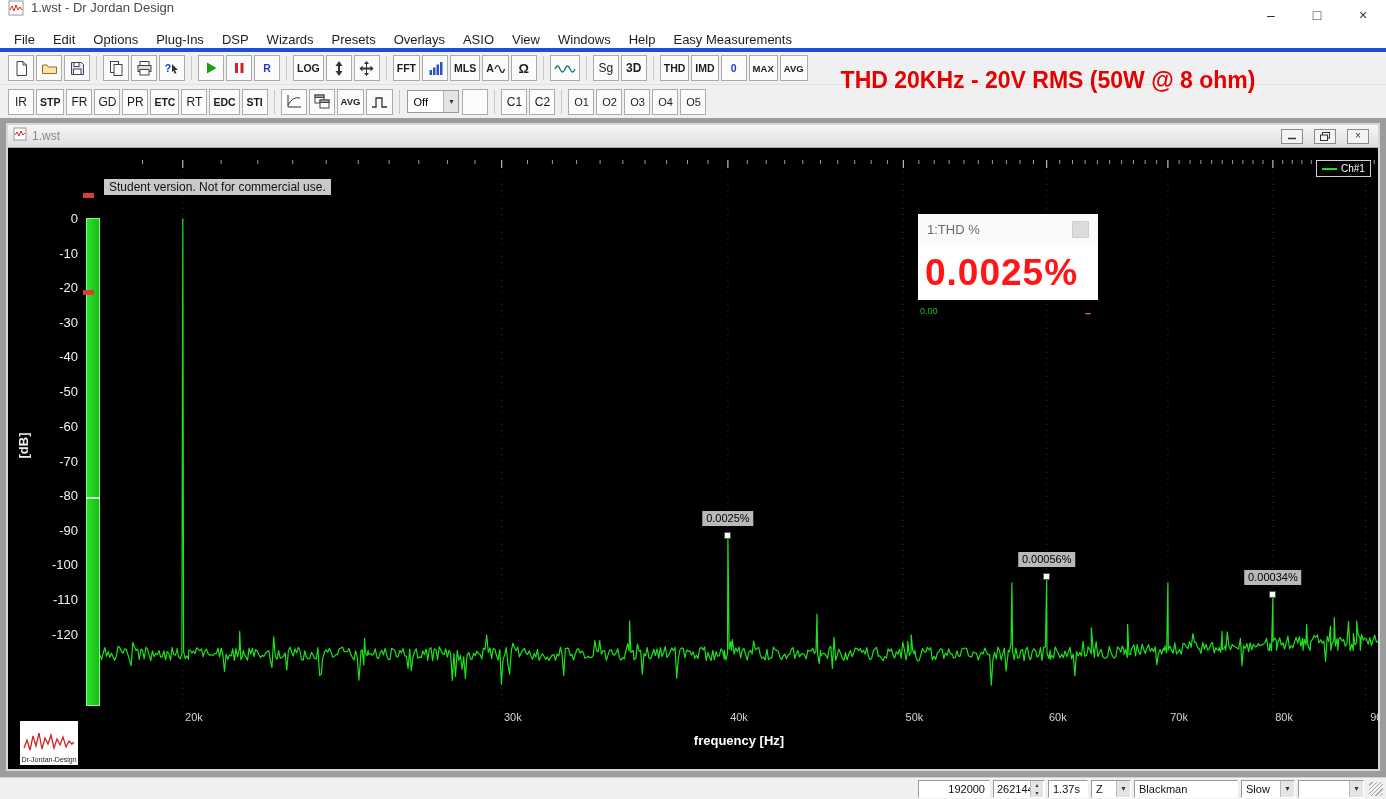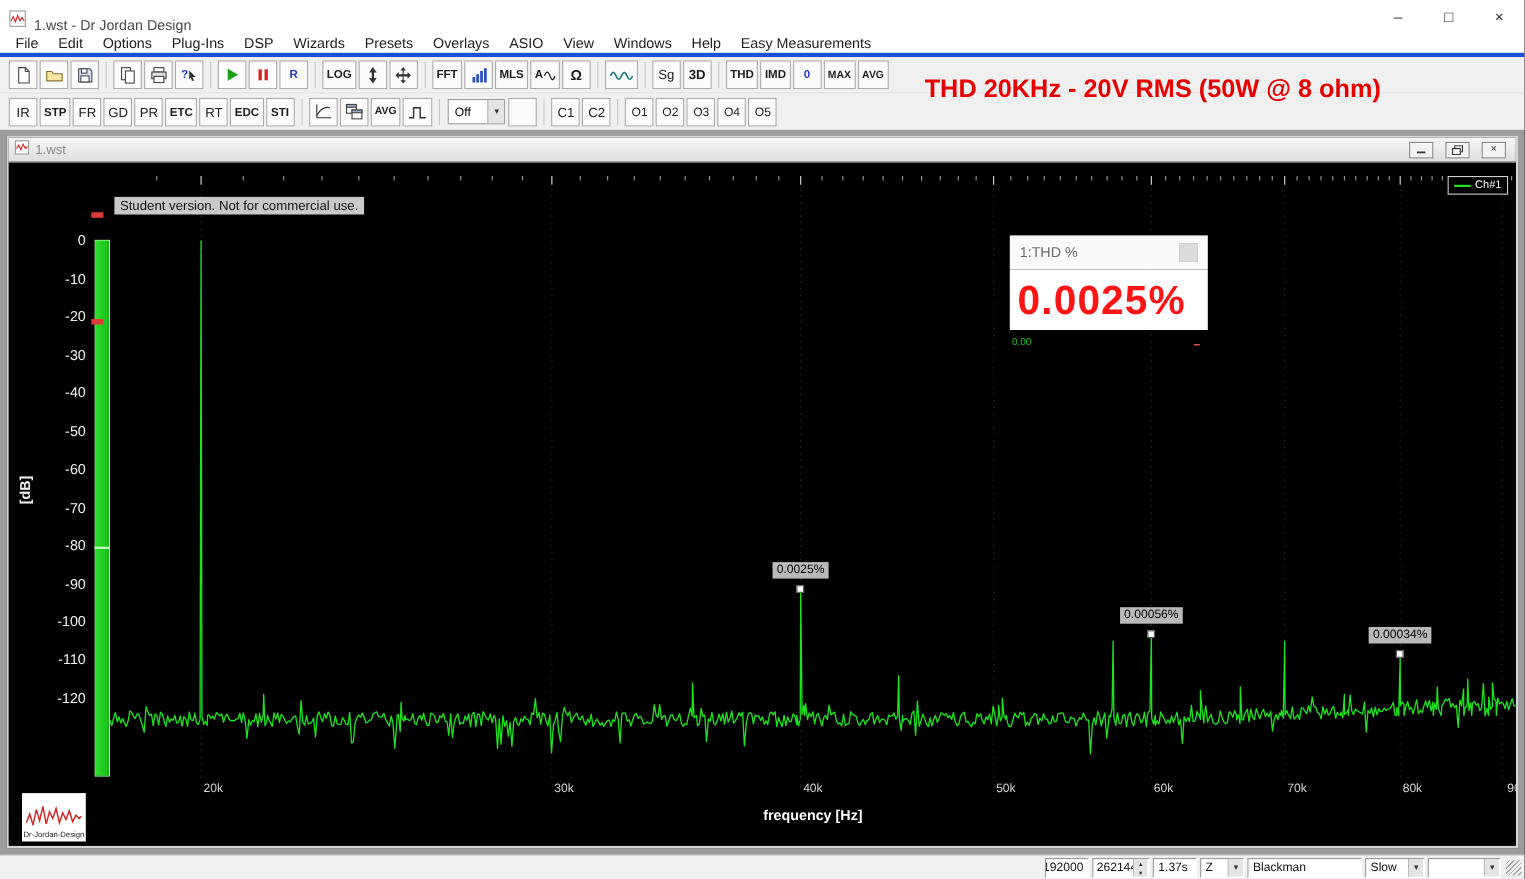--- a/index.html
+++ b/index.html
@@ -1,19 +1,19 @@
 <!DOCTYPE html>
 <html><head>
 <meta charset="utf-8">
 <style>
 *{margin:0;padding:0;box-sizing:border-box}
 html,body{width:1386px;height:799px;overflow:hidden;background:#000}
 .app{position:relative;width:1386px;height:799px;background:#f0f0f0;font-family:"Liberation Sans",sans-serif}
 
-.titlebar{height:30px;background:#ffffff;display:flex;align-items:flex-end;padding-left:8px}
+.titlebar{height:30px;background:#ffffff;display:flex;align-items:flex-start;padding-left:8px}
 .apptitle{font-size:13px;color:#4a4a4a;margin-left:7px}
 .wincontrols{margin-left:auto;display:flex;height:30px}
 .wc{width:46px;display:flex;align-items:center;justify-content:center;color:#333;font-size:14px;cursor:default}
 
 .menubar{height:22px;background:#ffffff;display:flex;align-items:center;padding-left:5px;border-bottom:4px solid #1d4ed8}
 .menu-item{font-size:13px;color:#1d1d1d;padding:0 9px}
 
 .toolbar{height:33px;display:flex;align-items:center;padding-left:7px;background:#f0f0f0}
 .row1{border-bottom:1px solid #e2e2e2}
 .tb{height:26px;min-width:26px;margin:0 1px;background:#fbfbfb;border:1px solid #acacac;display:flex;align-items:center;justify-content:center;font-size:10.5px;font-weight:bold;color:#1c1c1c;padding:0 3px;white-space:nowrap}
@@ -419,21 +419,21 @@
           <div class="pklabel" style="left: 1038.7px; top: 404.345px;">0.00056%</div>
           <div class="pkmarker" style="left: 1034.7px; top: 425.345px;"></div>
           <div class="pklabel" style="left: 1264.9px; top: 421.673px;">0.00034%</div>
           <div class="pkmarker" style="left: 1260.9px; top: 442.673px;"></div>
         </div>
     </div>
   </div>
 
   <div class="statusbar">
     <div class="spacer"></div>
-    <div class="sfield" style="width:40px;justify-content:flex-end">
+    <div class="sfield" style="width:72px;justify-content:flex-end">
         <span>192000</span>
       </div>
     <div class="sfield spin" style="width:52px">
       <span class="spinval">262144</span>
       <span class="spinbtns">
         <span class="sb">▴</span>
         <span class="sb">▾</span>
       </span>
     </div>
     <div class="sfield" style="width:40px">

